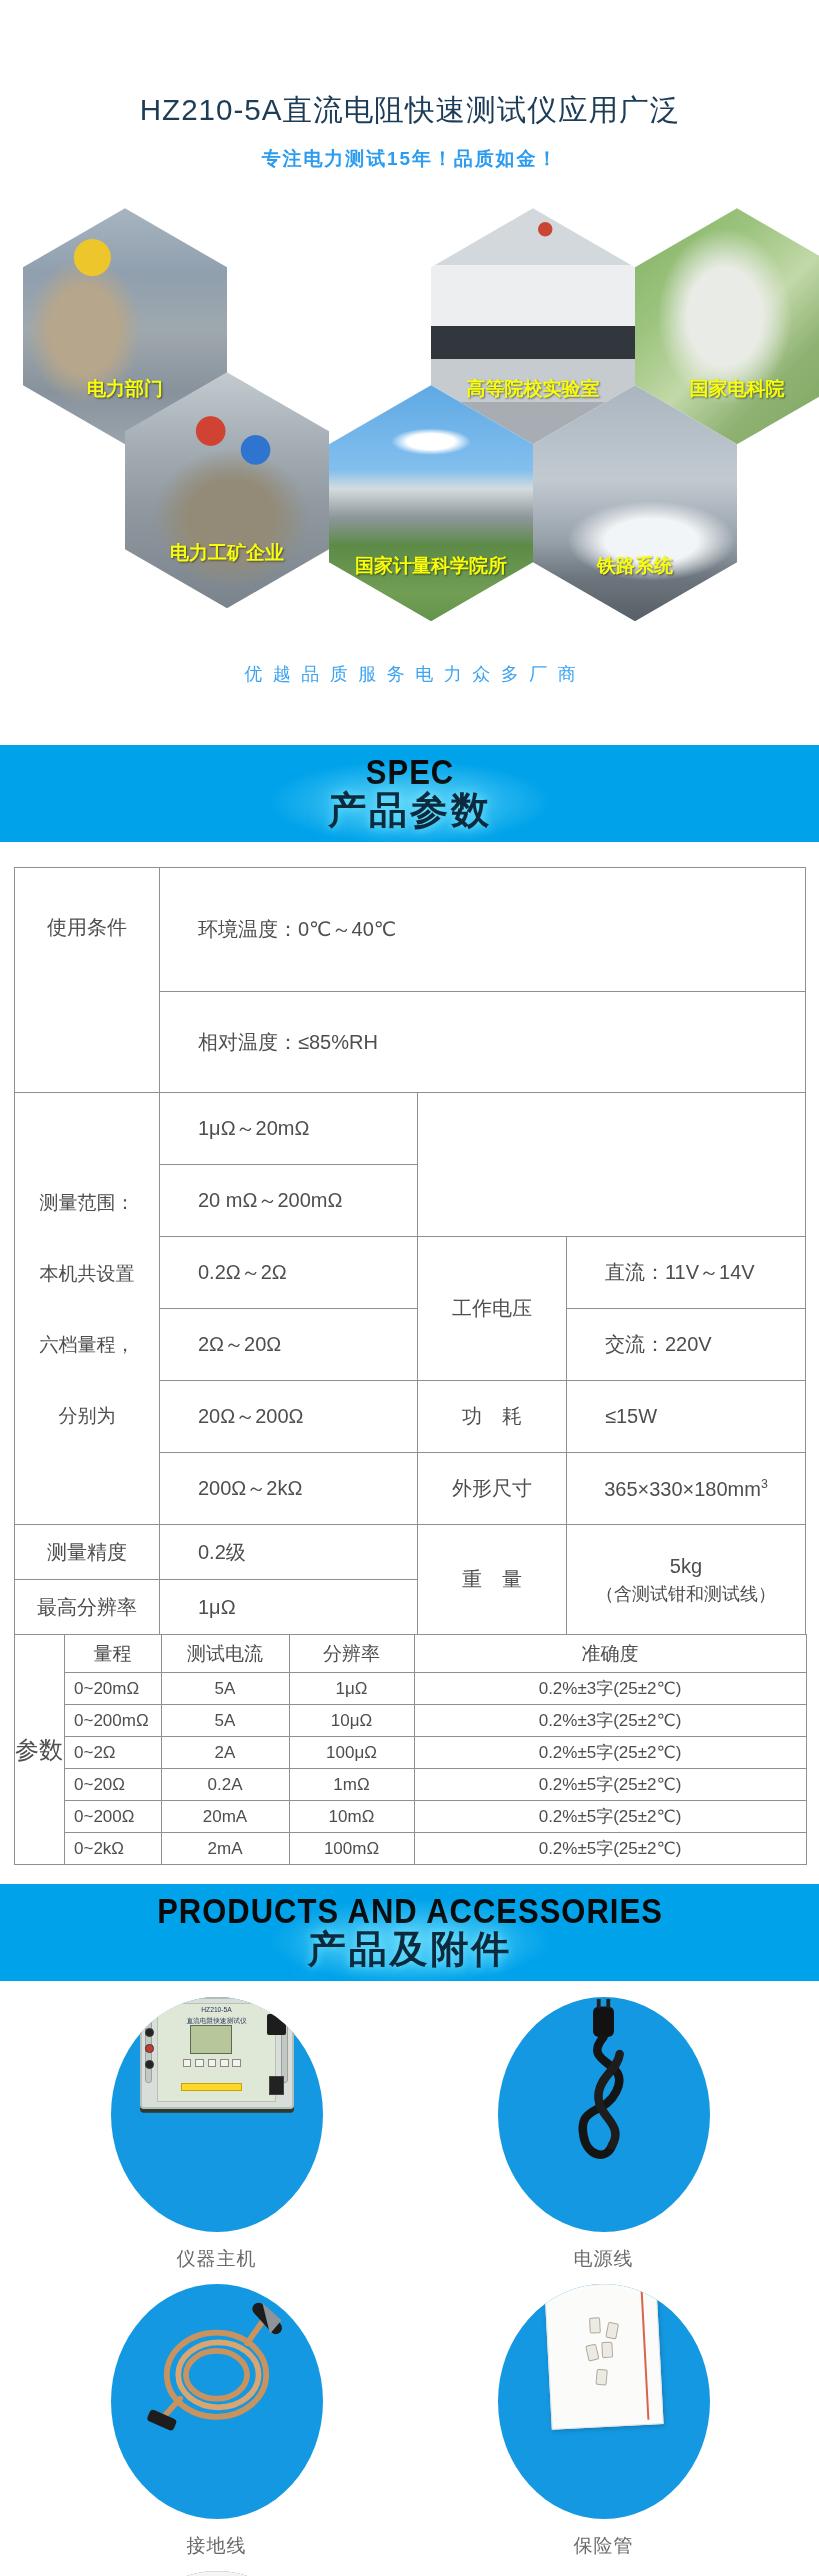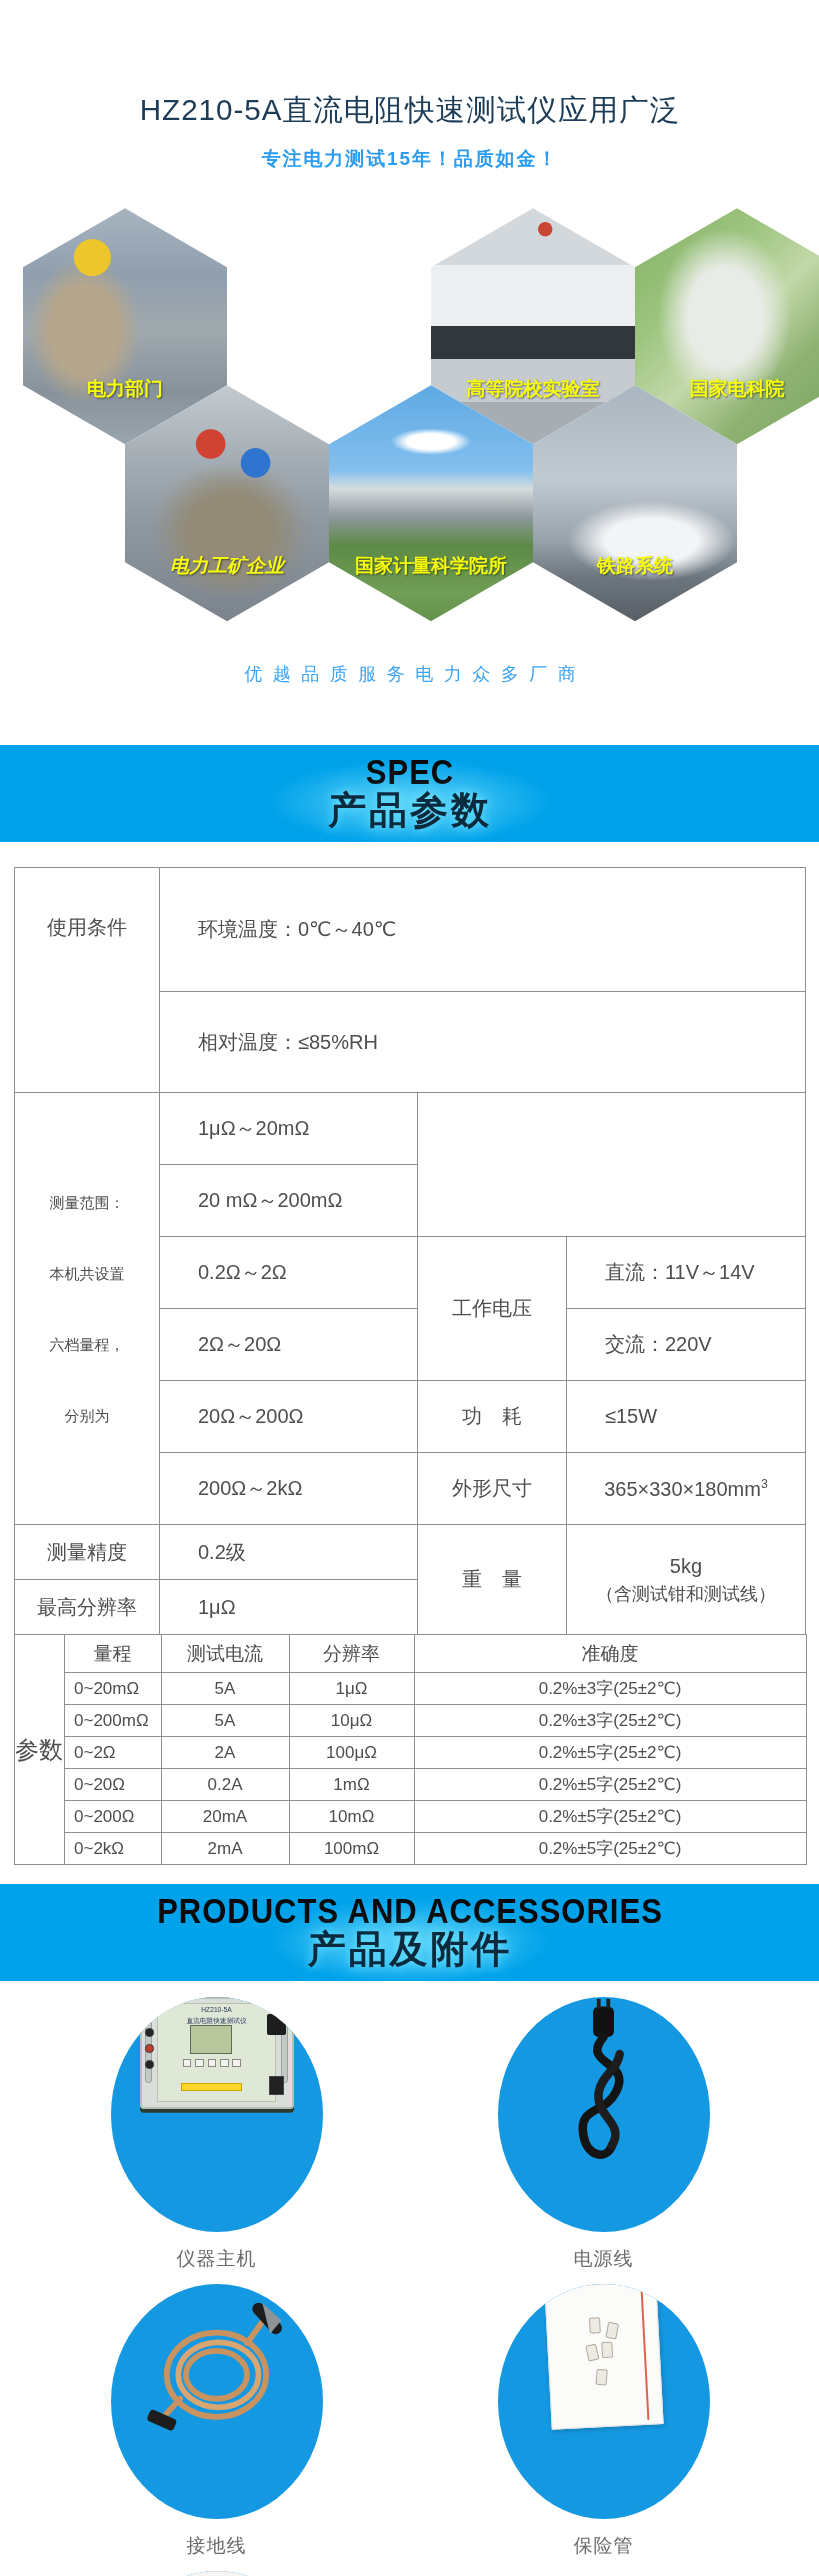--- a/index.html
+++ b/index.html
@@ -19,21 +19,21 @@
   .honeycomb { position:relative; width:664px; height:414px; margin-top:36px; }
   .hex { position:absolute; width:204px; height:236px;
          clip-path:polygon(50% 0%,100% 25%,100% 75%,50% 100%,0% 75%,0% 25%); }
   .hex-label { position:absolute; left:0; right:0; bottom:42px; text-align:center;
                color:#f8fd0a; font-weight:bold; font-size:19px;
                text-shadow:1px 1px 1.9px rgba(0,0,0,.5); }
   .hex-r1a { left:23px;  top:0; }
   .hex-r1b { left:227px; top:0; }
   .hex-r1c { left:431px; top:0; }
   .hex-r1d { left:635px; top:0; }
-  .hex-r2a { left:125px; top:177px;font-style:italic; }
+  .hex-r2a { left:125px; top:164px; }
   .hex-r2b { left:329px; top:177px; }
   .hex-r2c { left:533px; top:177px; }
 
   .hex-1 { background:
     radial-gradient(circle at 34% 21%, #edc62b 0 18px, rgba(237,198,43,0) 19px),
     radial-gradient(ellipse 57px 74px at 30% 52%, #b5a68c 0 60%, rgba(181,166,140,0) 100%),
     linear-gradient(180deg,#a7b4c0 0%,#909fae 28%,#9fa8ad 52%,#87929c 78%,#9aa4ac 100%); }
   .hex-2 { background:
     repeating-linear-gradient(90deg, rgba(255,255,255,.20) 0 3.8px, rgba(255,255,255,0) 3.8px 29px),
     linear-gradient(180deg,#eff3f6 0%,#eff3f6 14%,#c7d4de 14%,#c7d4de 32%,#8da3b4 32%,#8da3b4 66%,#4d6377 66%,#334a5e 100%); }
@@ -80,21 +80,21 @@
   .spec-table td, .params-table td, .params-table th { border:1px solid #8f8f8f; }
   .spec-table td { vertical-align:middle; }
   .r-use1 { height:124px; } .r-use2 { height:101px; }
   .r-range { height:72px; } .r-small { height:55px; }
   td.c-lbl { text-align:center; }
   td.c-left { padding-left:38px; text-align:left; }
   td.c-center { text-align:center; }
   td.use-label { vertical-align:top; padding-top:46px; text-align:center; }
   td.range-label { padding:0; }
   .range-label-in { display:flex; flex-direction:column; justify-content:center;
-            align-items:center; height:100%; line-height:71px; font-size:15px; }
+            align-items:center; height:100%; line-height:71px; font-size:19px; }
   .weight-cell { text-align:center; line-height:1.45; }
   .weight-note { font-size:18px; }
   sup { font-size:12.4px; }
 
   .params-table { margin-top:-1px; font-size:17px; }
   .params-table th { font-size:19px; font-weight:400; text-align:center; height:38px; color:#4e4e4e; }
   .params-table td { height:32px; text-align:center; }
   .params-table td.p-range { text-align:left; padding-left:9.5px; }
   .params-table td.p-side { text-align:center; font-size:24px; }
 

